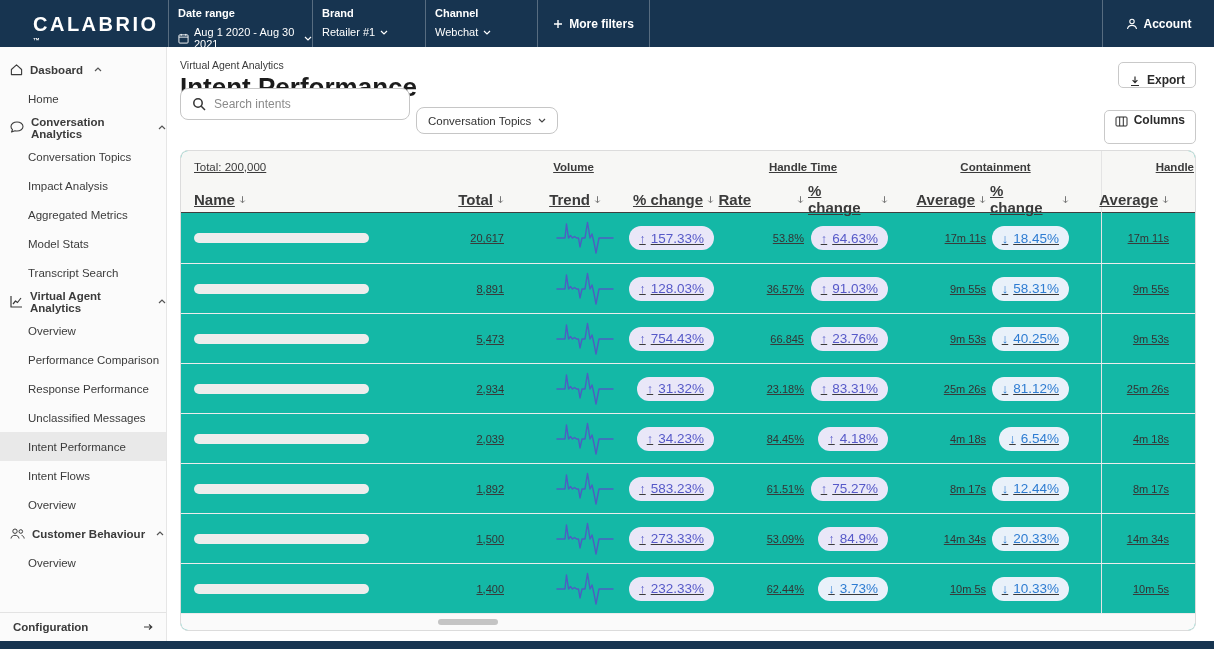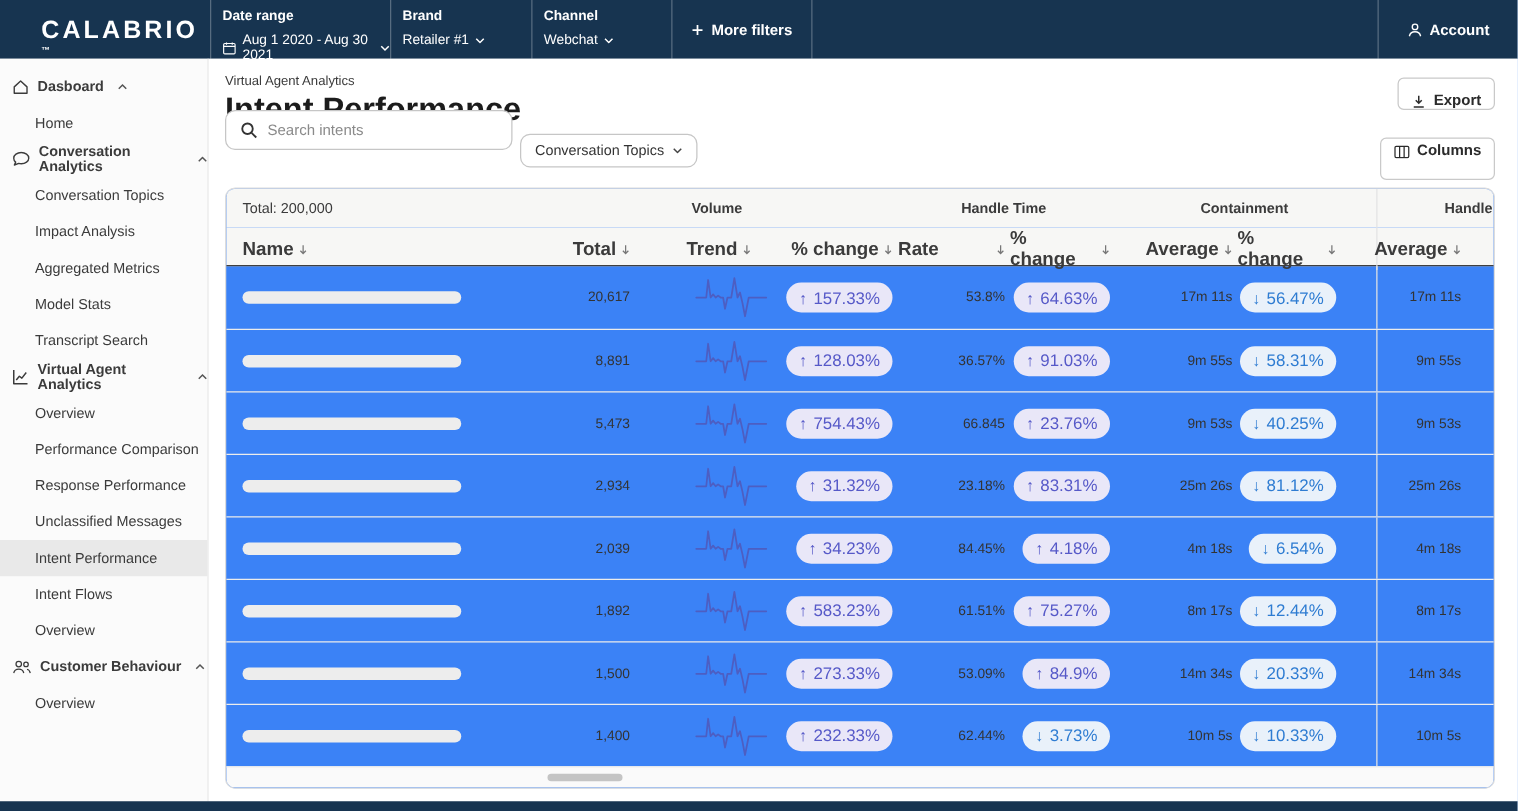--- a/index.html
+++ b/index.html
@@ -78,21 +78,21 @@
   .topics-dd {
     position: absolute; left: 249px; top: 60px; height: 27px;
     border: 1px solid #C6C6C6; border-radius: 8px; background: #fff;
     display: flex; align-items: center; gap: 7px; padding: 0 11px;
     font-size: 11.5px; color: #333; cursor: pointer;
   }
 
   
   .table {
     position: absolute; left: 13px; top: 103px; width: 1016px;
-    border: 1px solid #DCDCDC; border-radius: 8px; overflow: hidden; background: #3b82f6;
+    border: 1px solid #DCDCDC; border-radius: 8px; overflow: hidden; background: #14b8a6; text-decoration: underline;
   }
   .tgrid { display: grid; grid-template-columns: 250px 75px 108px 102px 92px 82px 100px 111px 96px; align-items: stretch; }
   .group-row { height: 31px; background: var(--table-header-bg, #F7F7F5); }
   .ghead { font-size: 11.5px; font-weight: bold; display: flex; align-items: center; justify-content: center; }
   .ghead.gleft { justify-content: flex-start; padding-left: 13px; font-weight: normal; }
   .span3 { grid-column: span 3; }
   .span2 { grid-column: span 2; }
   .colhead-row { height: 31px; background: var(--table-header-bg, #F7F7F5); border-bottom: 1px solid #3F3F3F; }
   .chead { font-size: 15px; font-weight: bold; display: flex; align-items: center; justify-content: flex-end; gap: 4px; cursor: pointer; }
   .chead.c1 { justify-content: flex-start; padding-left: 13px; }
@@ -257,20 +257,28 @@
         </span>
         <span>Customer Behaviour</span>
         <span class="icn sb-chev">
           <svg width="8" height="5" viewBox="0 0 8 5" fill="none" stroke="#555" stroke-width="1.2">
             <path d="M1 4l3-3 3 3"></path>
           </svg>
         </span>
       </div>
       <div class="sb-item">Overview</div>
     </div>
+  <div class="sb-footer">
+    <span>Configuration</span>
+    <span class="icn" id="ic-arrow-right">
+        <svg width="10" height="8" viewBox="0 0 10 8" fill="none" stroke="#3b3b3b" stroke-width="1.1">
+          <path d="M1 4h8M6 1.5L8.8 4 6 6.5"></path>
+        </svg>
+      </span>
+  </div>
 </nav>
 
 <main class="main">
   <div class="breadcrumb">Virtual Agent Analytics</div>
   <h1 class="page-title">Intent Performance</h1>
 
   <button class="btn export-btn">
     <span class="icn" id="ic-download">
         <svg width="12" height="12" viewBox="0 0 12 12" fill="none" stroke="#2b2b2b" stroke-width="1.2">
           <path d="M6 1.5v6M3.6 5.2L6 7.6l2.4-2.4M2 10.5h8"></path>
@@ -413,21 +421,21 @@
           <div class="cell c6">
             <span class="pill up">
               <span class="parrow">↑</span>
               <span>64.63%</span>
             </span>
           </div>
           <div class="cell c7">17m 11s</div>
           <div class="cell c8">
             <span class="pill down">
               <span class="parrow">↓</span>
-              <span>56.47%</span>
+              <span>18.45%</span>
             </span>
           </div>
           <div class="cell c9">17m 11s</div>
         </div>
         <div class="tgrid row">
           <div class="cell c1">
             <div class="skeleton"></div>
           </div>
           <div class="cell c2">8,891</div>
           <div class="cell c3">

